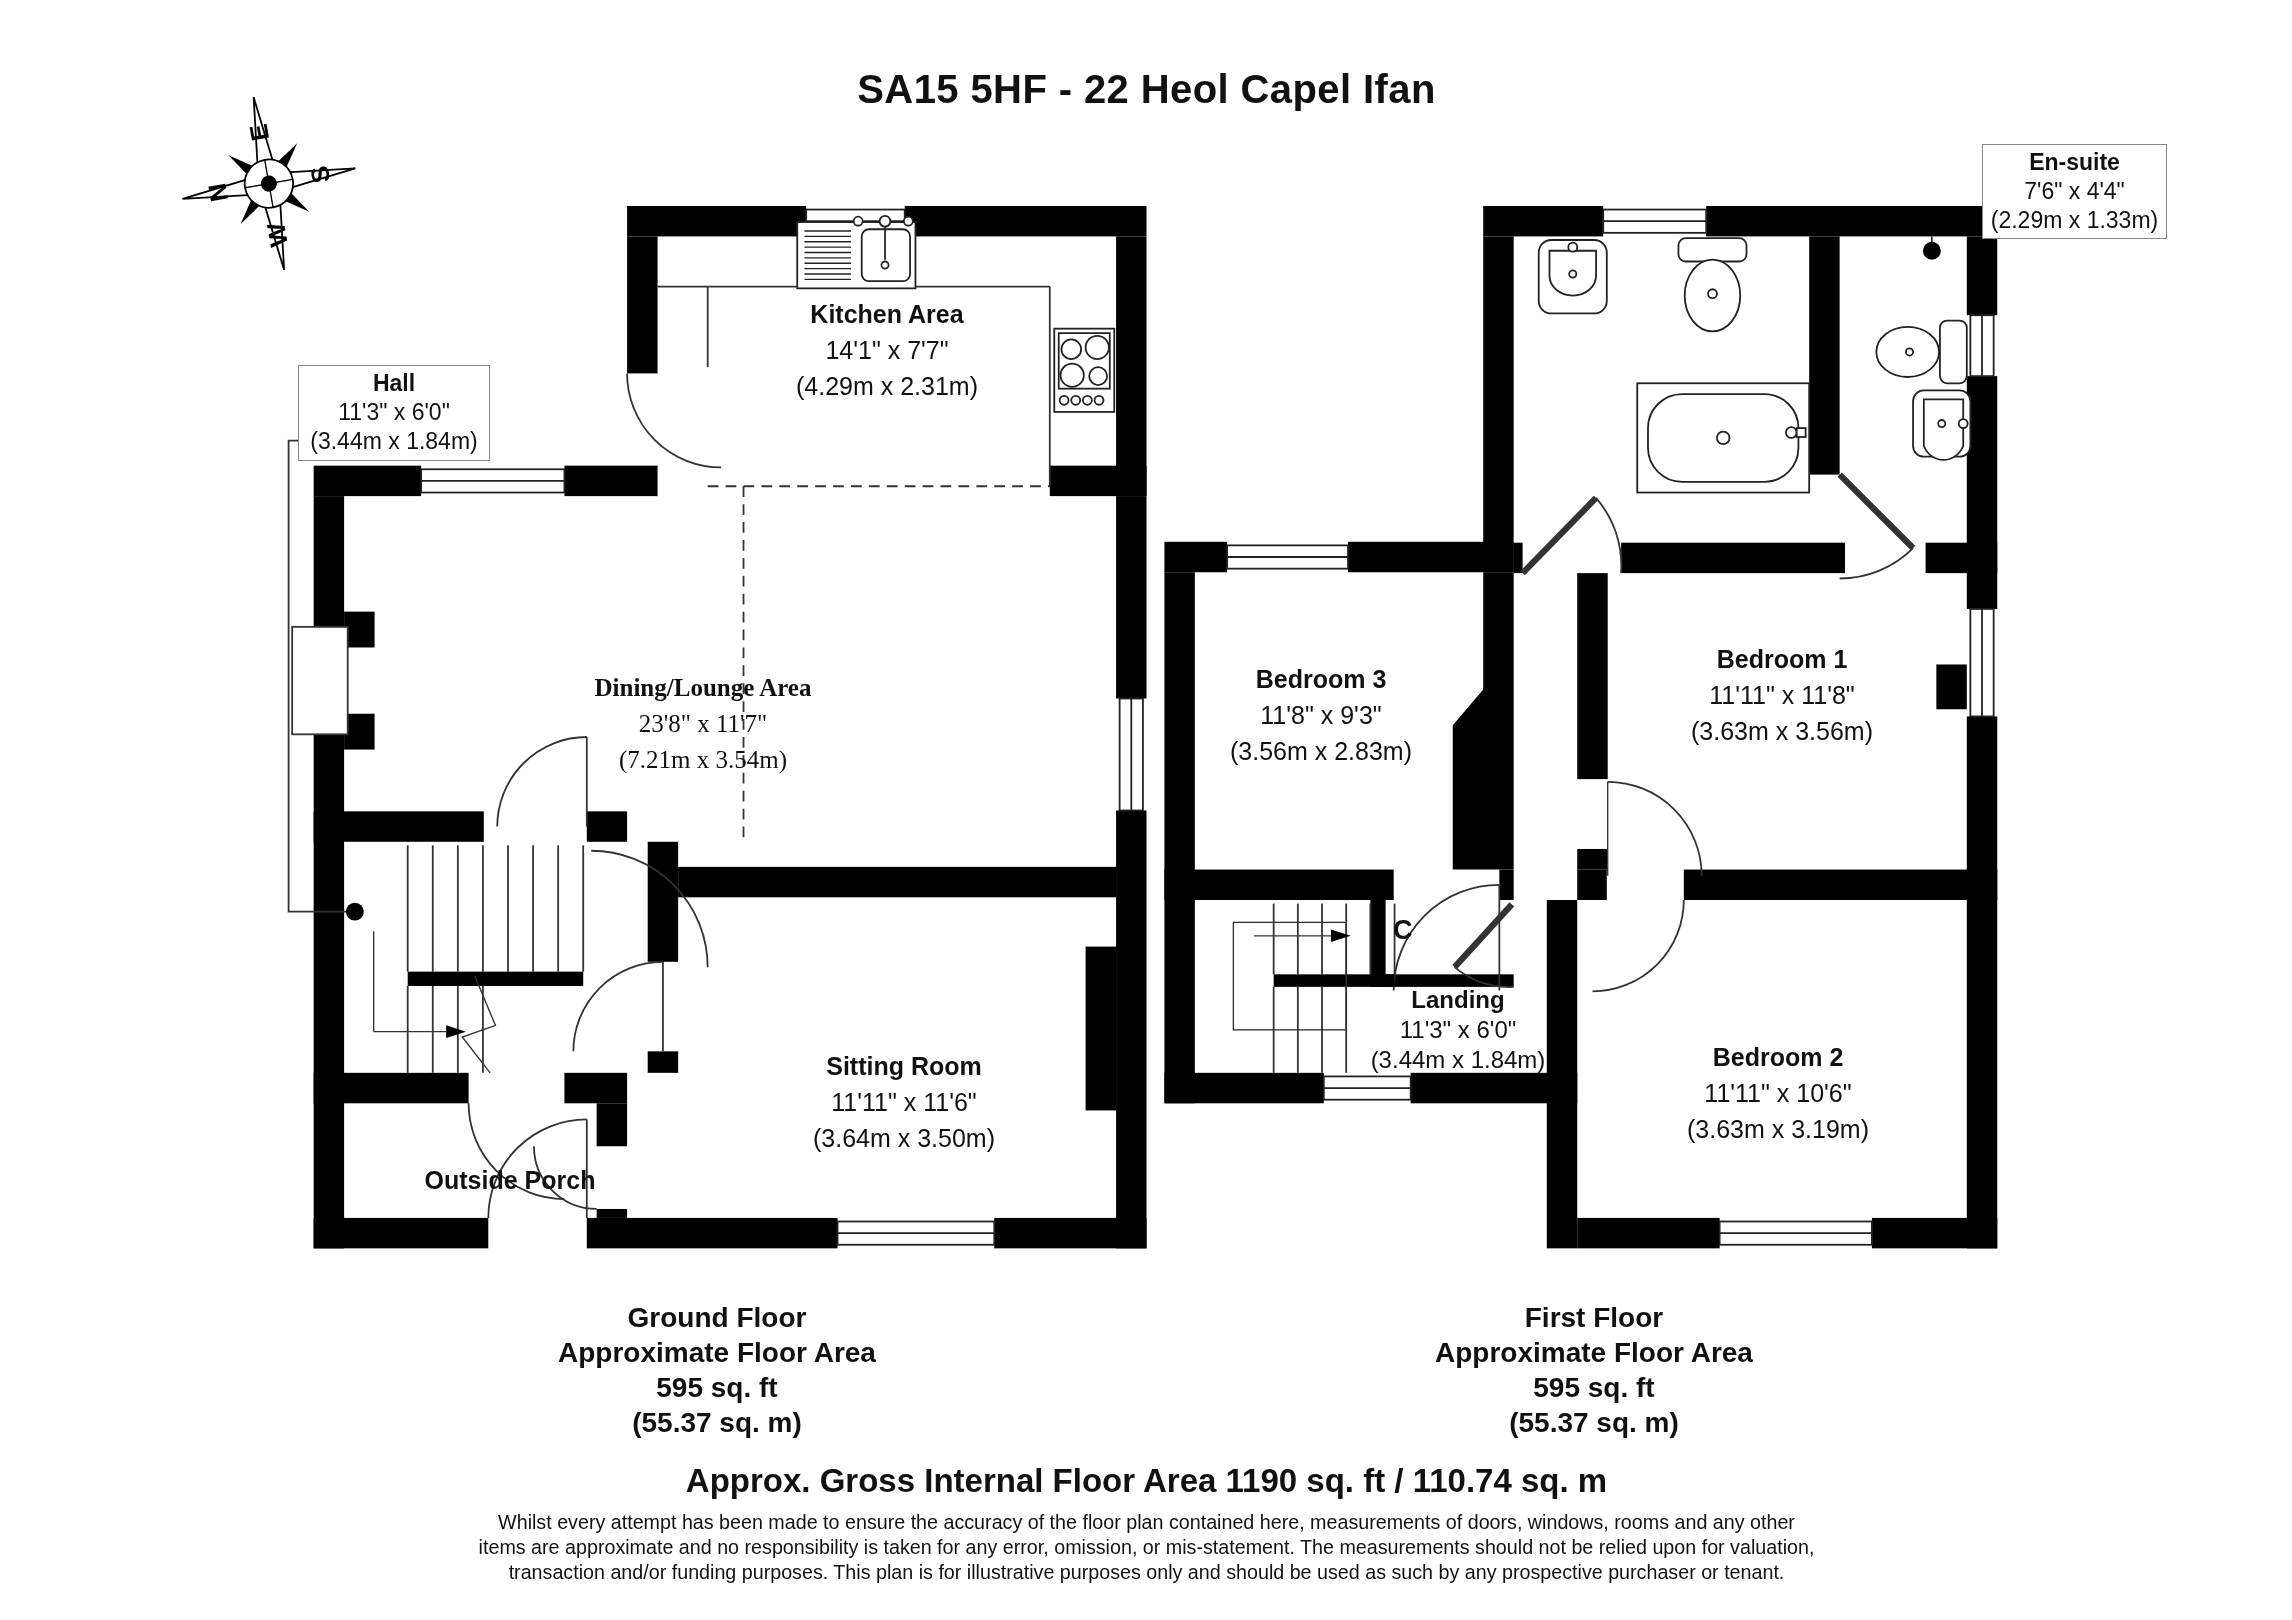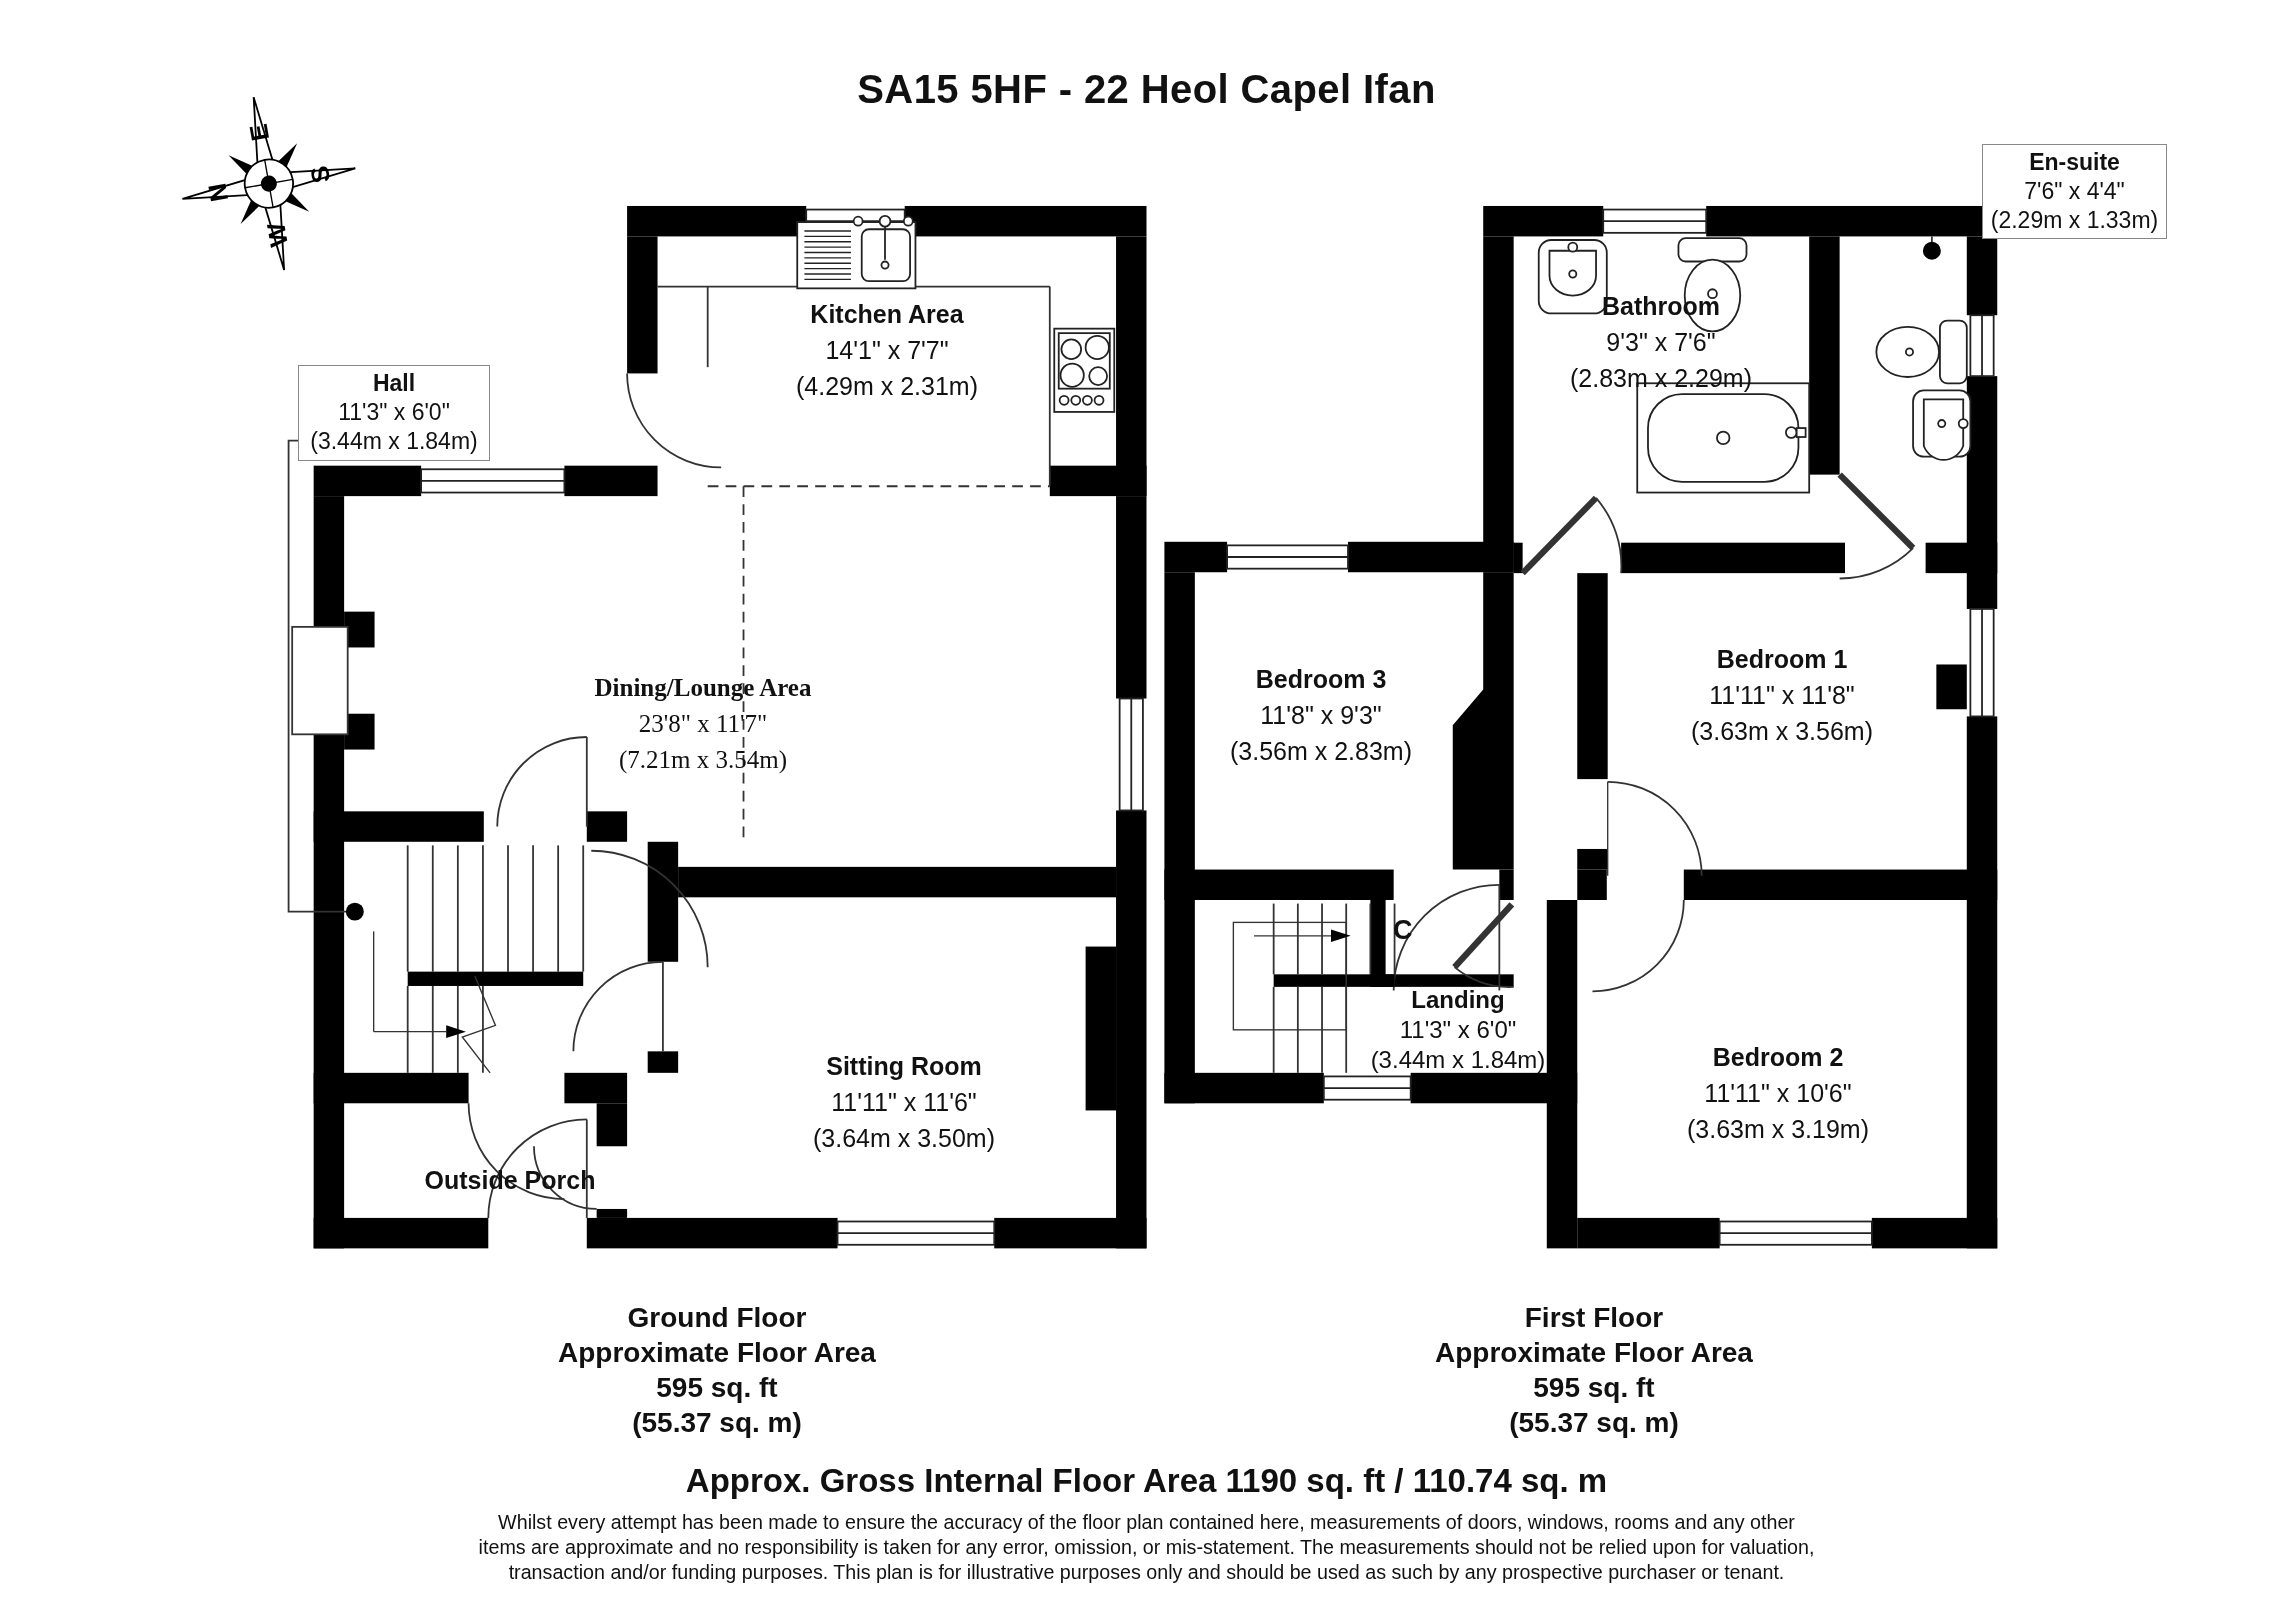--- a/index.html
+++ b/index.html
@@ -329,25 +329,20 @@
   <div class="room-label" style="left:331px;top:1162px;width:358px;">
     <div class="rn">Outside Porch</div>
   </div>
 
   <div class="label-box small-label" style="left:298px;top:365px;width:190px;height:91px;">
     <div class="rn">Hall</div>
     <div class="rd">11'3" x 6'0"</div>
     <div class="rd">(3.44m x 1.84m)</div>
   </div>
 
-  <div class="room-label" style="left:1482px;top:288px;width:358px;">
-    <div class="rn">Bathroom</div>
-    <div class="rd">9'3" x 7'6"</div>
-    <div class="rd">(2.83m x 2.29m)</div>
-  </div>
 
   <div class="label-box small-label" style="left:1982px;top:100px;width:183px;height:90px;margin-top:44px;">
     <div class="rn">En-suite</div>
     <div class="rd">7'6" x 4'4"</div>
     <div class="rd">(2.29m x 1.33m)</div>
   </div>
 
   <div class="room-label" style="left:1142px;top:641px;width:358px;margin-top:20px;">
     <div class="rn">Bedroom 3</div>
     <div class="rd">11'8" x 9'3"</div>

